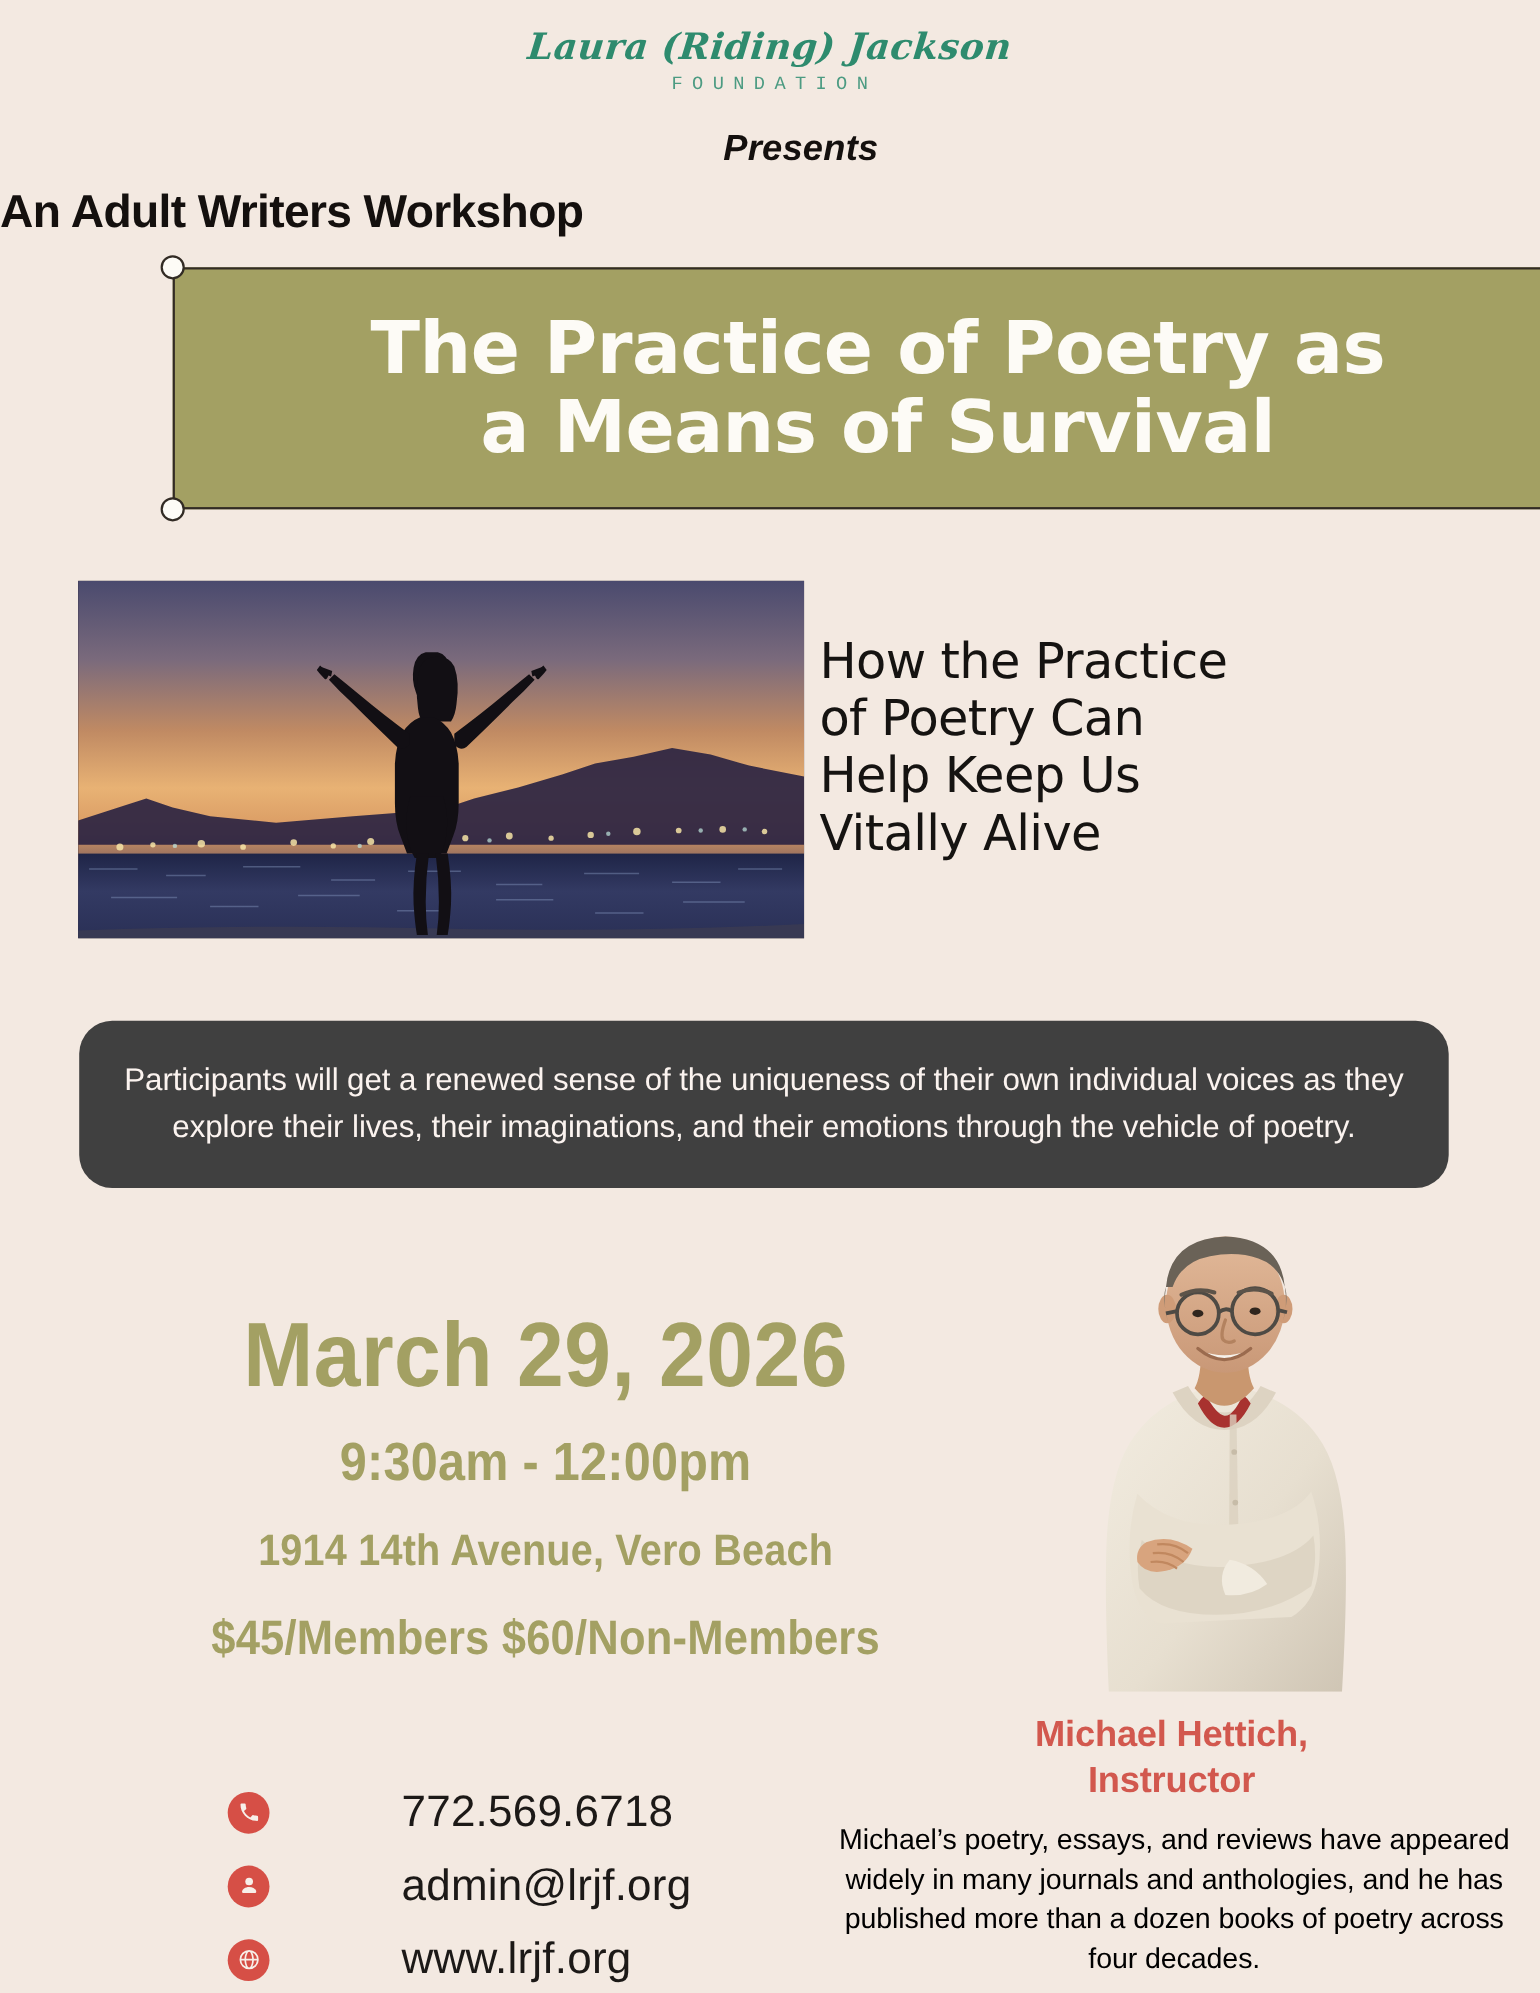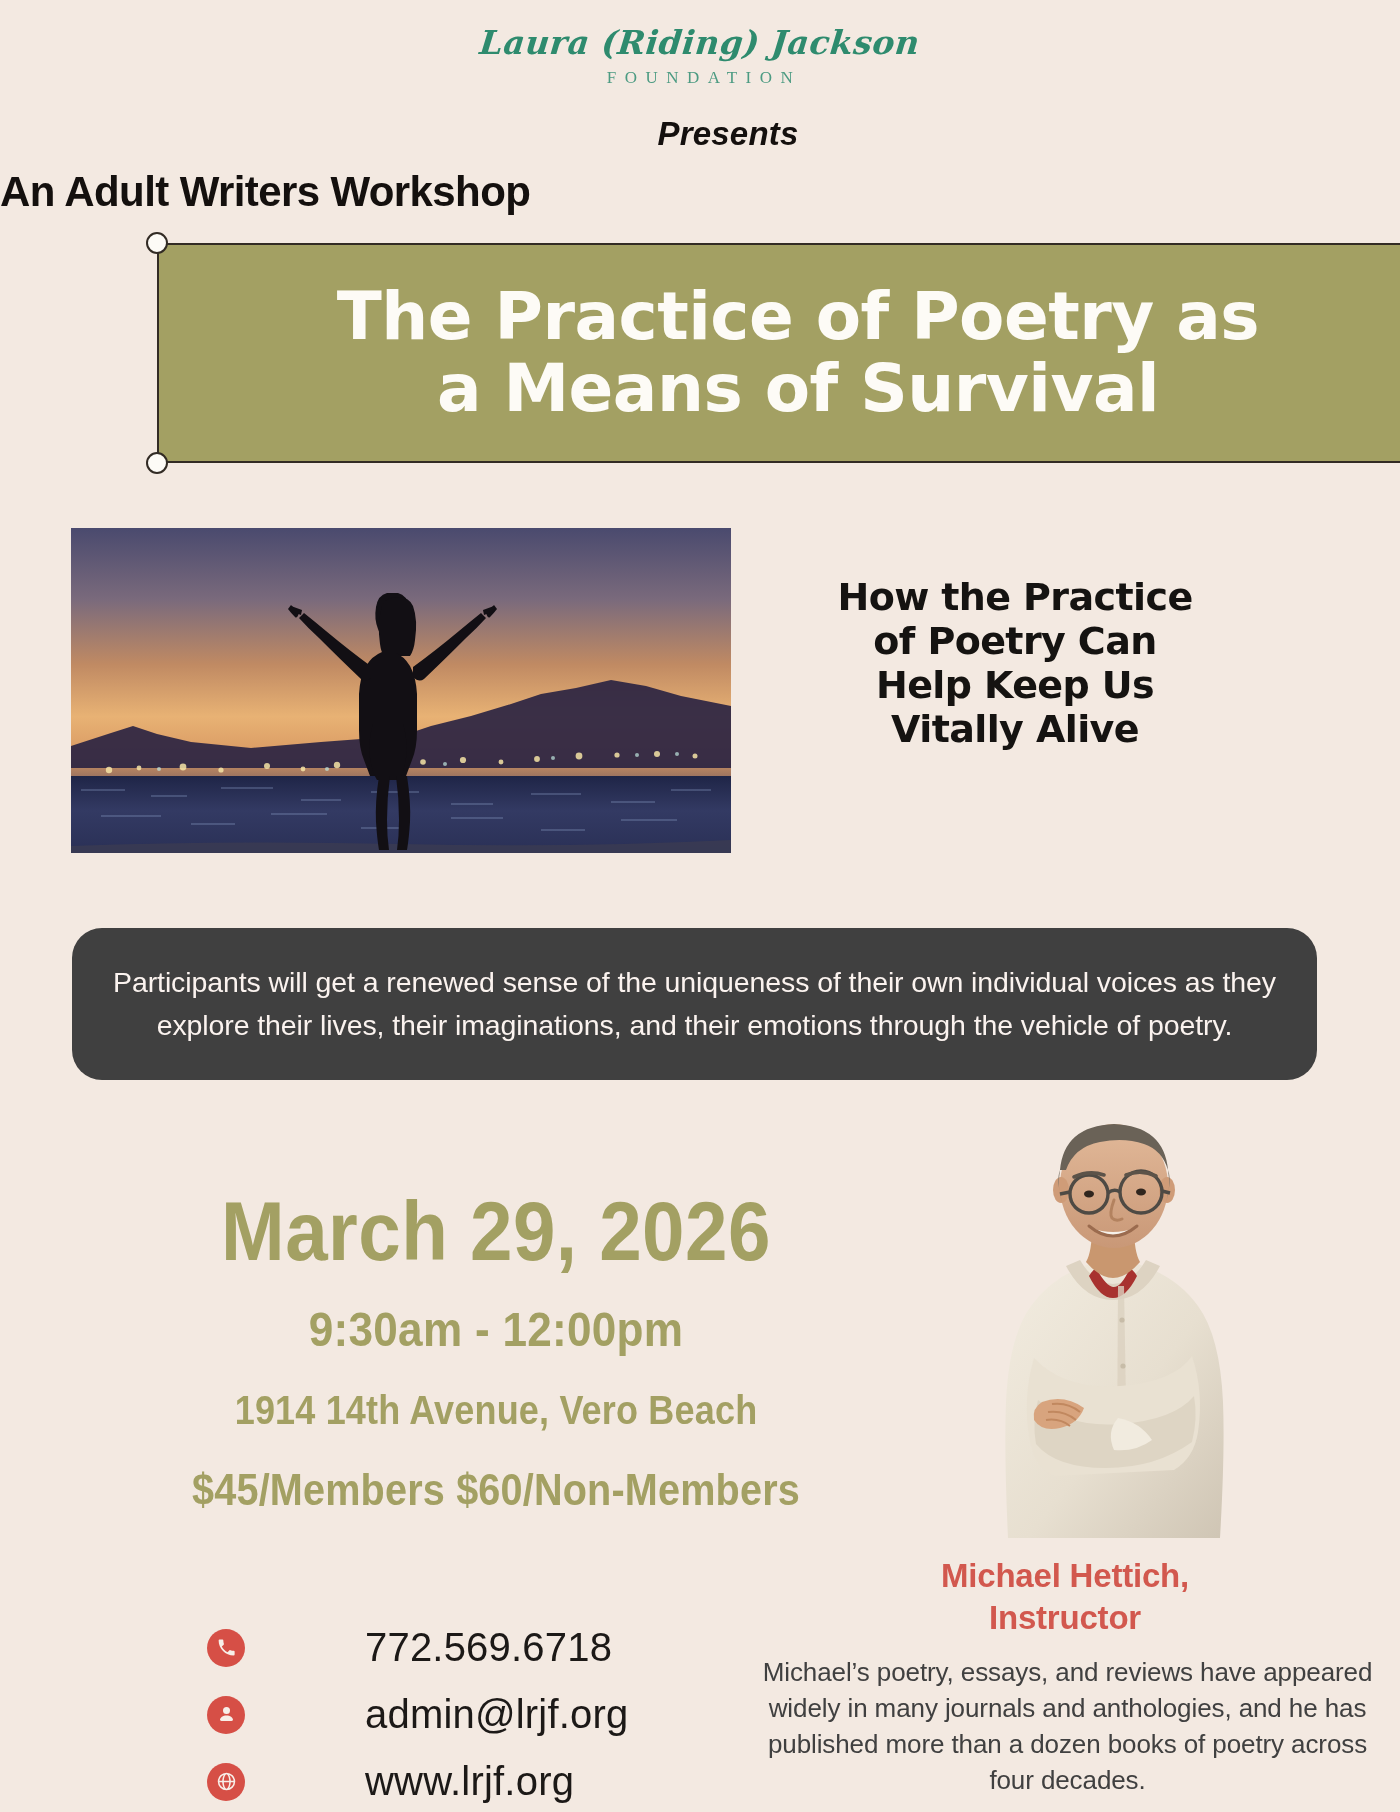--- a/index.html
+++ b/index.html
@@ -32,21 +32,21 @@
     font-weight: bold;
     font-size: 33px;
     color: #2e8b6e;
     letter-spacing: 0.5px;
     line-height: 1;
     transform: skewX(-6deg);
     display: inline-block;
   }
   .logo-foundation {
     margin-top: 9px;
-    font-family: Liberation Serif, serif;
+    font-family: Liberation Mono, monospace;
     font-size: 17px;
     font-weight: 500;
     color: #4c9b82;
     letter-spacing: 8.5px;
     padding-left: 8px;
   }
 
   
   .presents {
     position: absolute;
@@ -127,24 +127,24 @@
     background: #1b1526;
   }
   .hero-photo svg { display: block; width: 100%; height: 100%; }
 
   
   .hero-head {
     position: absolute;
     left: 745px;
     top: 575px;
     width: 540px;
-    text-align: center;
+    text-align: left;
     font-family: "DejaVu Sans", sans-serif;
-    font-weight: bold;
-    font-size: 38px;
+    font-weight: normal;
+    font-size: 45px;
     line-height: 1.16;
     color: #151311;
     letter-spacing: -0.6px;
   }
 
   
   .desc-box {
     position: absolute;
     left: 72px;
     top: 928px;
@@ -261,21 +261,21 @@
     font-weight: bold;
     line-height: 1.28;
     letter-spacing: -0.2px;
   }
   .instructor-bio {
     position: absolute;
     left: 760px;
     top: 1655px;
     width: 615px;
     text-align: center;
-    color: #404040;
+    color: #000000;
     font-size: 26px;
     line-height: 1.38;
     letter-spacing: -0.1px;
   }
 </style>
 </head>
 <body>
 
 <div class="poster">
 

